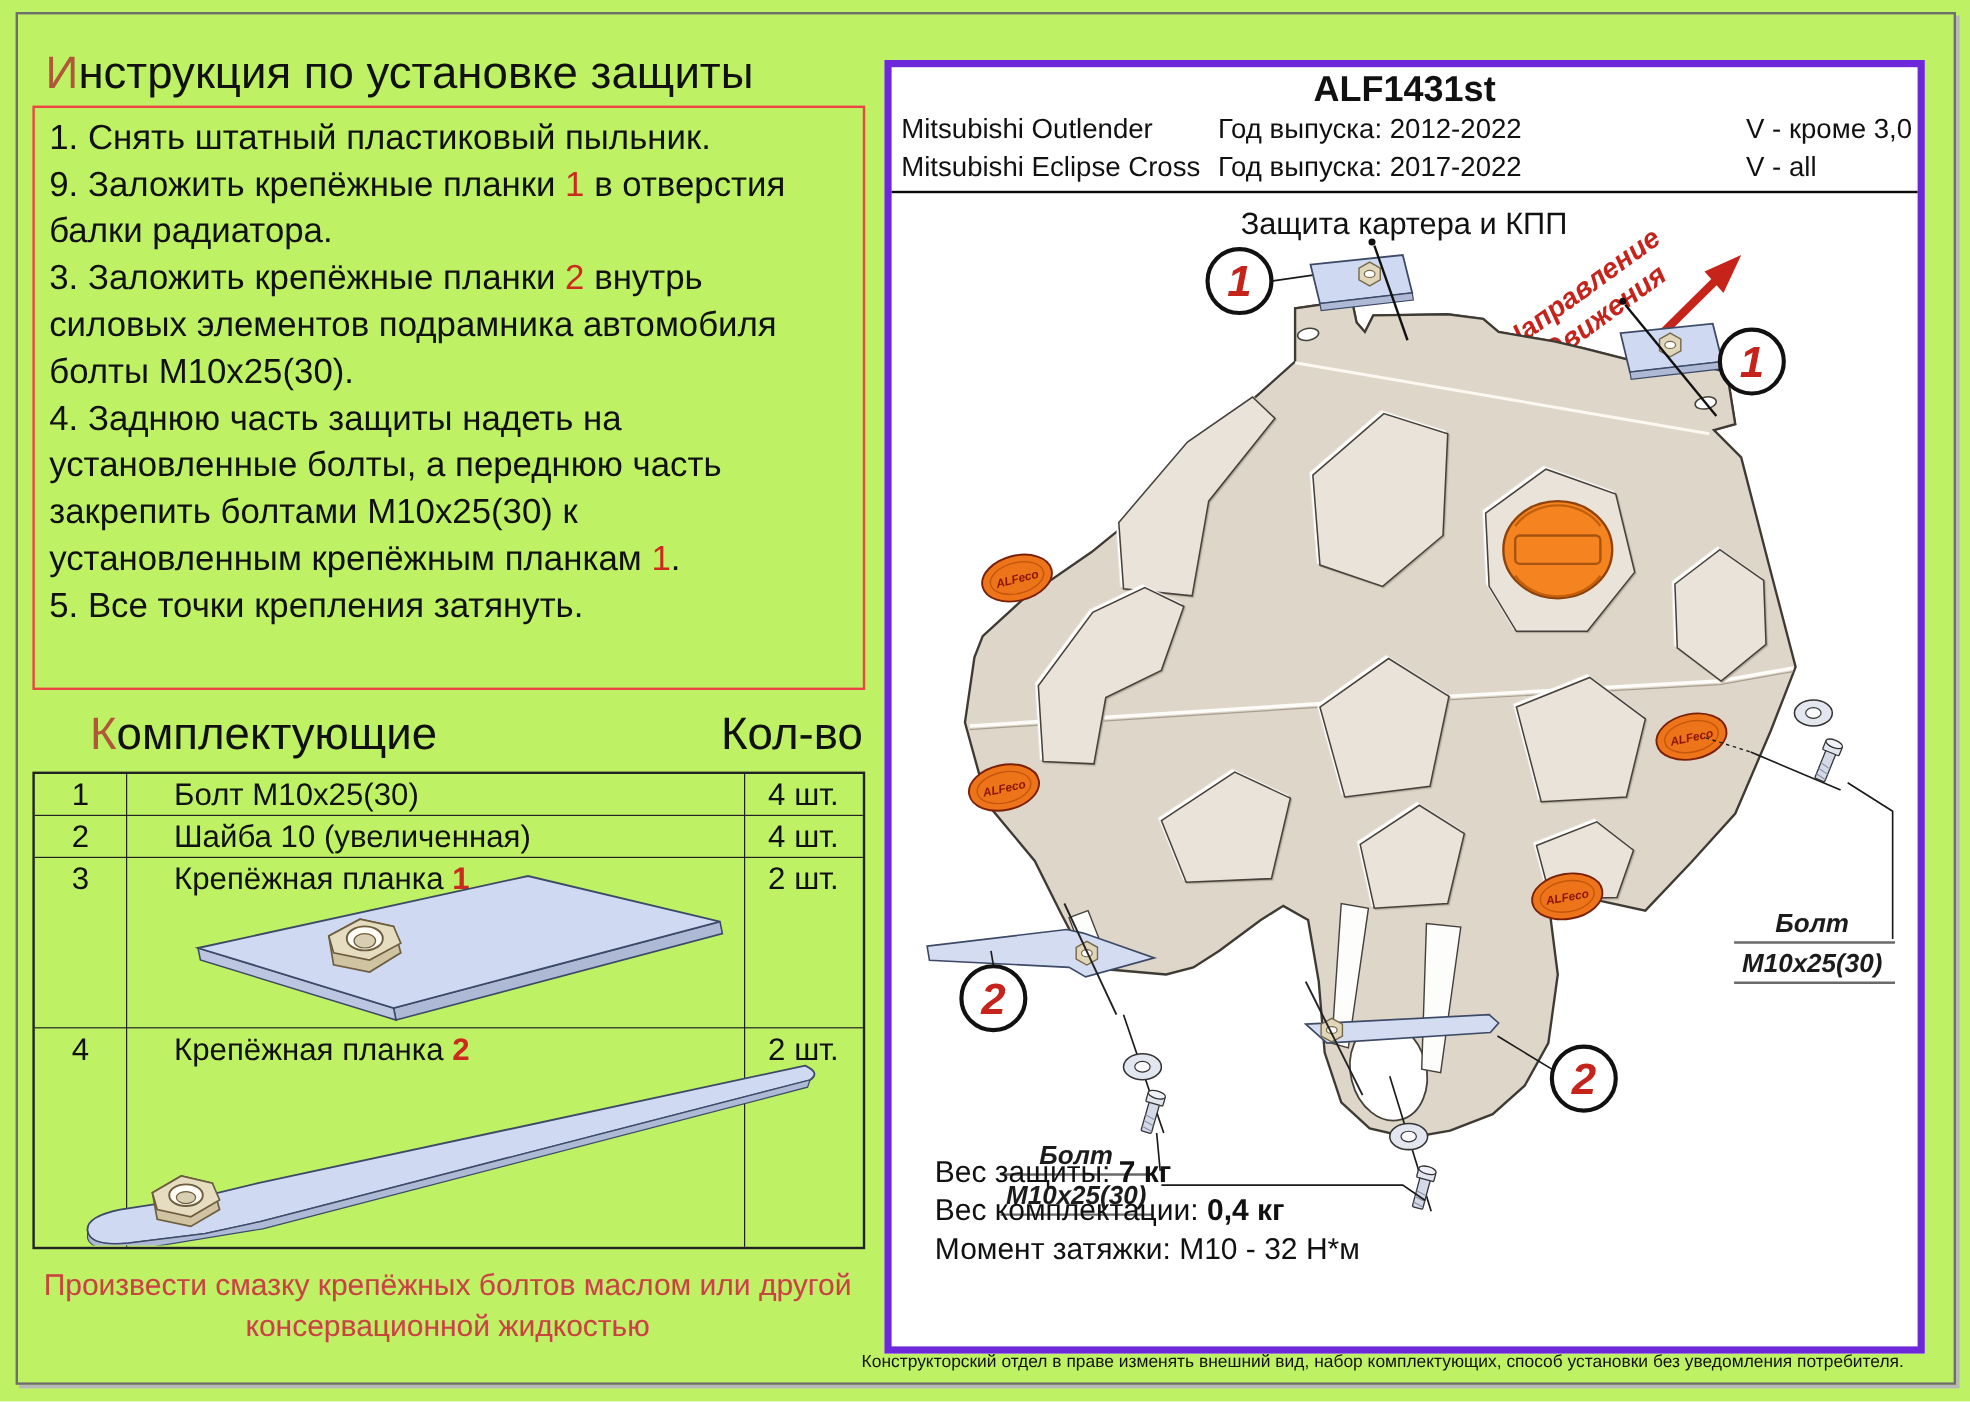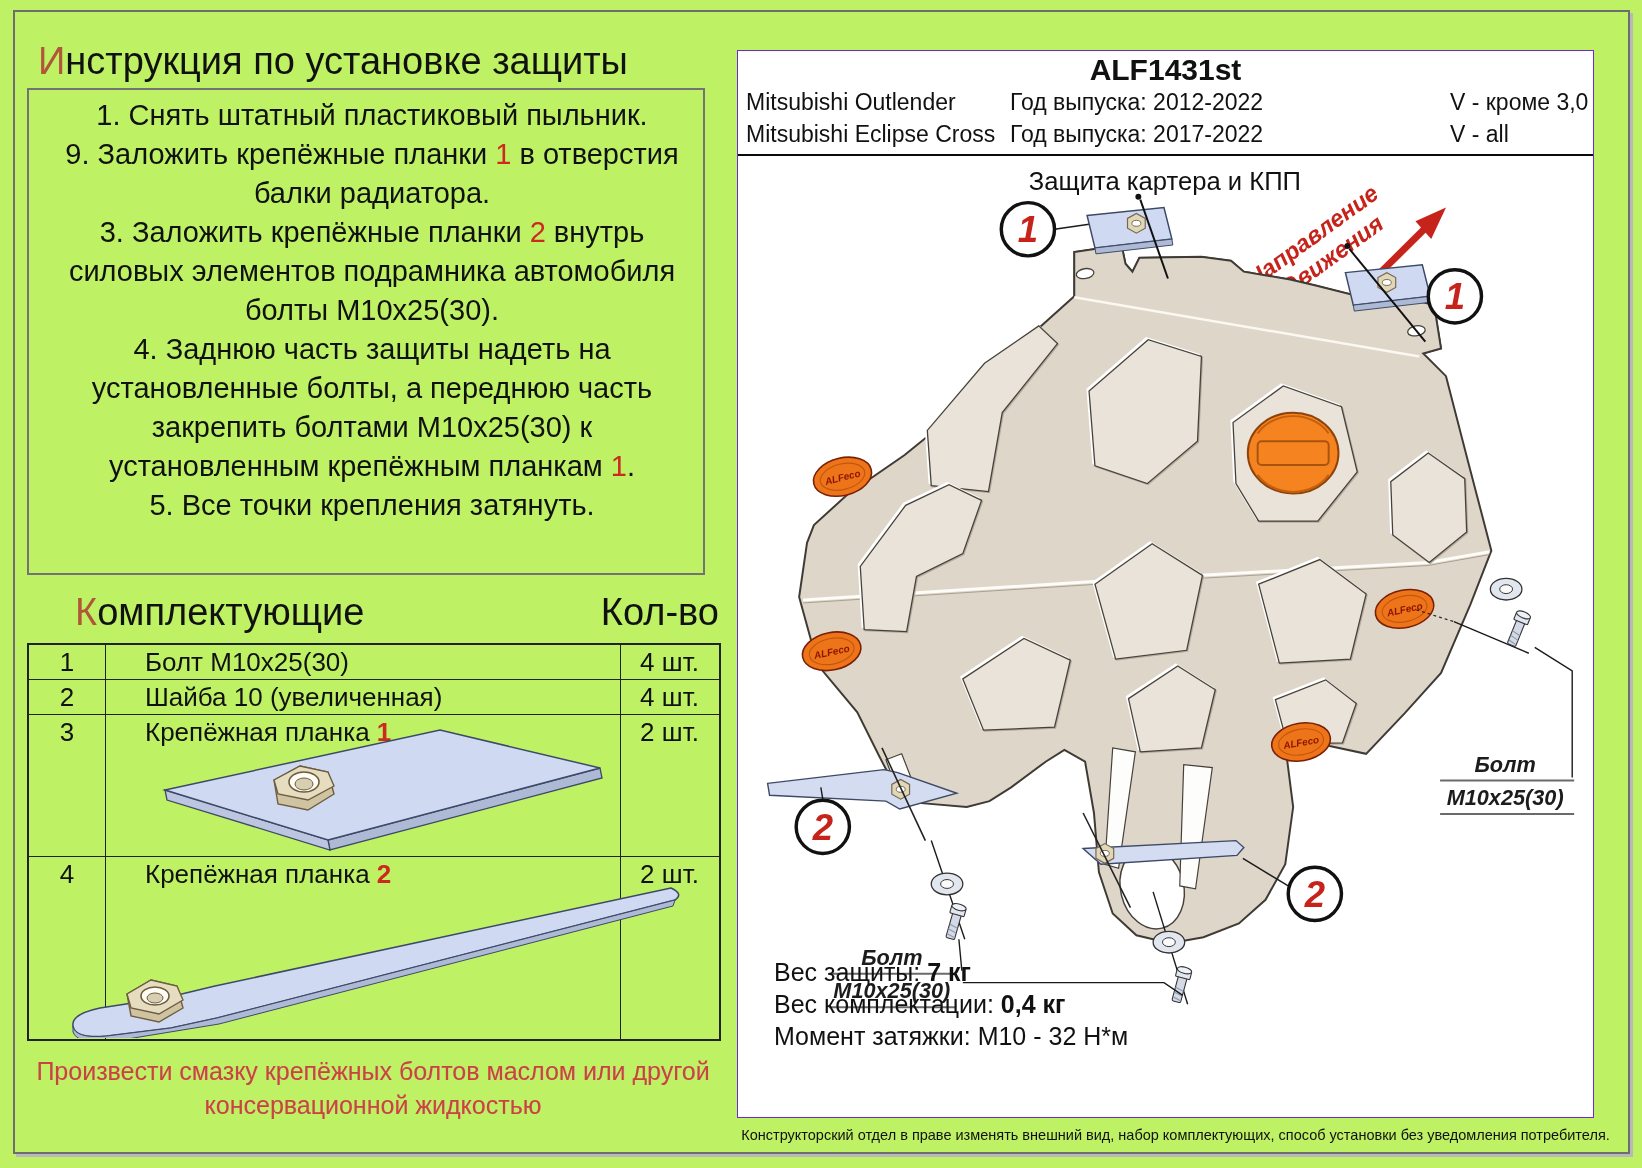--- a/index.html
+++ b/index.html
@@ -4,21 +4,21 @@
 <style>
   html,body{margin:0;padding:0;background:#fff;}
   .page{position:relative;width:1642px;height:1168px;background:#bef264;
         font-family:"Liberation Sans",sans-serif;color:#111;overflow:hidden;}
   .page-frame{position:absolute;left:13px;top:10px;width:1613px;height:1140px;
         border:2px solid #6e6e6e;box-shadow:3px 3px 0 #b8b8b8;}
   
   .main-title{position:absolute;left:38px;top:40px;font-size:38px;letter-spacing:0;}
   .first-letter{color:#b0573a;}
   .instr-box{position:absolute;left:27px;top:88px;width:662px;height:471px;
-        border:2px solid #737373;padding:6px 0 6px 12px;text-align:center;}
+        border:2px solid #ef4444;padding:6px 16px 6px 12px;}
   .iline{font-size:29px;line-height:39px;white-space:nowrap;}
   .red{color:#cc2a1f;}
   .redb{color:#cc2a1f;font-weight:bold;}
   .comp-header{position:absolute;left:27px;top:591px;width:692px;height:46px;font-size:38px;}
   .comp-title{position:absolute;left:48px;top:0;}
   .qty-title{position:absolute;right:0px;top:0;}
   .comp-table{position:absolute;left:27px;top:643px;width:690px;height:394px;border:2px solid #222;}
   .ct-row{position:absolute;left:0;width:100%;border-bottom:1.5px solid #222;box-sizing:border-box;}
   .ct-r1{top:0;height:35px;}
   .ct-r2{top:35px;height:35px;}
@@ -26,32 +26,32 @@
   .ct-r4{top:212px;height:182px;border-bottom:none;}
   .ct-num{position:absolute;left:0;top:2px;width:76px;text-align:center;font-size:26px;}
   .ct-name{position:absolute;left:88px;top:2px;font-size:26px;white-space:nowrap;margin-left:28px;}
   .ct-qty{position:absolute;left:591px;top:2px;width:99px;text-align:center;font-size:26px;}
   .vline1{position:absolute;left:76px;top:0;width:0;height:100%;border-left:1.5px solid #222;}
   .vline2{position:absolute;left:591px;top:0;width:0;height:100%;border-left:1.5px solid #222;}
   .part-img{position:absolute;}
   .warning{position:absolute;left:27px;top:1054px;width:692px;text-align:center;
         font-size:25px;line-height:34px;color:#c4473a;text-shadow:0.4px 0.4px 0 #e8b0a8;}
   
-  .panel{position:absolute;left:737px;top:50px;width:855px;height:1066px;border:1px solid #6d28d9;background:#fff;}
+  .panel{position:absolute;left:737px;top:50px;width:855px;height:1066px;border:6px solid #6d28d9;background:#fff;}
   .alf-code{position:absolute;left:0;top:2px;width:100%;text-align:center;font-size:30px;font-weight:bold;}
   .veh{position:absolute;font-size:23px;white-space:nowrap;}
   .veh-model{left:8px;}
   .veh-year{left:272px;}
   .veh-engine{left:712px;}
   .vrow1{top:38px;} .vrow2{top:70px;}
   .panel-sep{position:absolute;left:0;top:103px;width:100%;border-top:2.5px solid #0a0a0a;}
   .drawing{position:absolute;left:0;top:105px;}
   .specs{position:absolute;left:36px;top:905px;font-size:25px;line-height:32px;}
   .specs b{font-weight:bold;}
-  .disclaimer{position:absolute;left:737px;top:1127px;width:877px;text-align:center;font-size:14.5px;color:#111;}
+  .disclaimer{position:absolute;left:718px;top:1127px;width:877px;text-align:left;font-size:14.5px;color:#111;}
   
   .rec{fill:#e9e3d9;stroke:#46423b;stroke-width:1.3;
        filter:drop-shadow(-2px -2px 0 #ffffff) drop-shadow(1px 1px 0 #b3aa9c);}
   .ldr{stroke:#1a1a1a;stroke-width:1.4;fill:none;}
   .callout-circle{fill:#fff;stroke:#111;stroke-width:3.5;}
   .callout-num{font-size:37px;font-weight:bold;font-style:italic;fill:#c6231b;text-anchor:middle;}
   .bolt-label{font-size:22px;font-weight:bold;font-style:italic;fill:#1c1c1c;text-anchor:middle;}
   .label-rule{stroke:#6a6a6a;stroke-width:2;}
   .dir-text{font-size:24px;font-weight:bold;font-style:italic;fill:#c6231b;text-anchor:middle;}
   .draw-title{font-size:26px;fill:#111;text-anchor:middle;}

